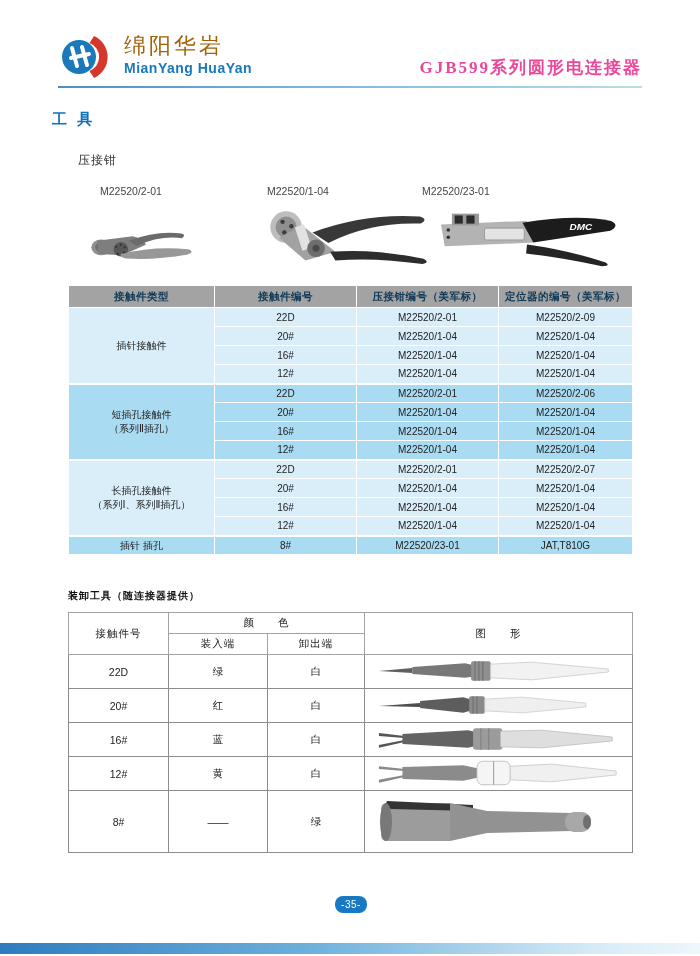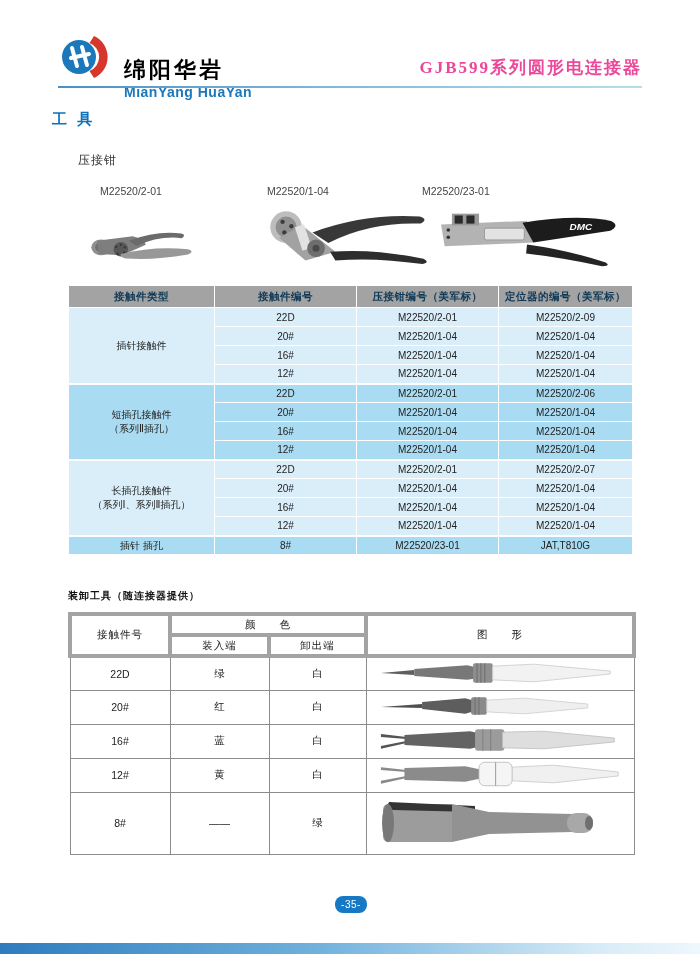--- a/index.html
+++ b/index.html
@@ -6,21 +6,21 @@
   html,body { background:#fff; }
   body {
     width:700px; height:956px; position:relative; overflow:hidden;
     font-family:"Liberation Sans","DejaVu Sans",sans-serif; color:#222;
   }
   .abs { position:absolute; }
 
   
   .logo-wrap { left:58px; top:34px; display:flex; align-items:flex-start; }
   .logo-text { margin-left:8px; }
-  .logo-cn { color:#000000; font-size:22px; font-weight:bold; letter-spacing:3px; line-height:1.1;margin-top:24px; }
+  .logo-cn { color:#a16207; font-size:22px; font-weight:normal; letter-spacing:3px; line-height:1.1; }
   .logo-en { color:#1b78bb; font-size:14px; font-weight:bold; margin-top:2px; letter-spacing:0.5px; }
   .header-title {
     right:58px; top:56px; font-family:"Liberation Serif","DejaVu Serif",serif;
     font-size:17px; font-weight:bold; color:#ec4899; letter-spacing:2px;
   }
   .header-rule {
     left:58px; top:86px; width:584px; height:2px;
     background:linear-gradient(90deg,#4a90c8 0%,#7db7d9 45%,#b9dde9 100%);
   }
 
@@ -40,21 +40,21 @@
   #table1 td { height:19px; text-align:center; font-size:10px; color:#222; border:1px solid #fff; }
   #table1 tr.light td { background:#d9eef9; }
   #table1 tr.medium td { background:#a9dbf2; }
   #table1 tr.group-start td { border-top:2px solid #fff; }
   #table1 .type-cell div { line-height:1.35; }
 
   
   .section2-title { left:68px; top:589px; font-size:10px; font-weight:bold; color:#111; letter-spacing:1px; }
   .table2-wrap { left:68px; top:612px; }
   #table2 { border-collapse:collapse; width:564px; table-layout:fixed; text-align:center; }
-  #table2 th { font-weight:normal; font-size:10.5px; color:#222; border:4px solid #a3a3a3; height:21px; letter-spacing:1px; }
+  #table2 th { font-weight:normal; font-size:10.5px; color:#222; border:1px solid #a3a3a3; height:21px; letter-spacing:1px; }
   #table2 td { font-size:10.5px; color:#222; border:1px solid #8c8c8c; height:34px; }
   #table2 tr.tall td { height:62px; }
   #table2 .fig-cell { text-align:left; padding-left:10px; vertical-align:middle; }
 
   
   .page-badge {
     left:335px; top:896px; width:32px; height:17px; background:#1779c4; color:#fff;
     font-size:10px; line-height:17px; text-align:center; border-radius:8px; letter-spacing:0.5px;
   }
   .footer-bar {

